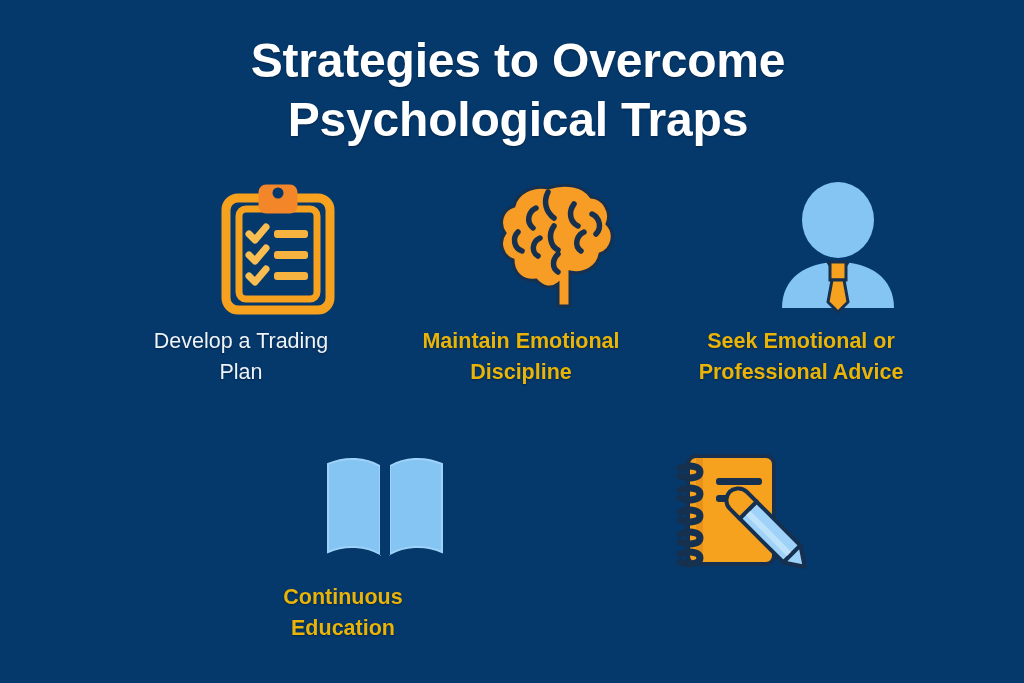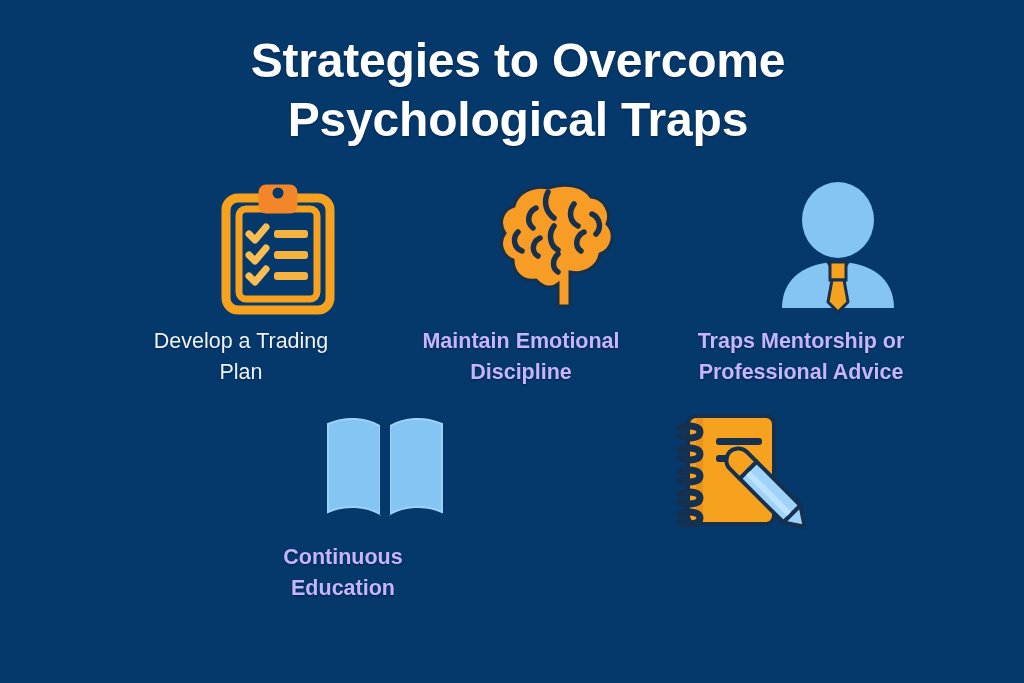--- a/index.html
+++ b/index.html
@@ -37,21 +37,21 @@
   .title-line { display: block; }
 
   
   .row {
     position: absolute;
     display: flex;
     justify-content: center;
     width: 100%;
   }
   .row-top { top: 176px; }
-  .row-bottom { top: 408px; gap: 44px; }
+  .row-bottom { top: 448px; gap: 44px; }
 
   .card {
     width: 232px;
     display: flex;
     flex-direction: column;
     align-items: flex-end;
     text-align: center;
   }
   .row-top .card { margin: 0 24px; }
   .row-bottom .card { margin: 0 40px; }
@@ -59,21 +59,21 @@
   .icon-wrap {
     height: 140px;
     display: flex;
     align-items: center;
     justify-content: center;
   }
   .row-bottom .icon-wrap { height: 124px; }
 
   .card-label {
     margin-top: 10px;
-    color: #c4b5fd;
+    color: #eab308;
     font-size: 21.5px;
     line-height: 1.46;
     font-weight: bold;
     text-shadow: 0 1px 2px rgba(0,0,0,0.35);
     max-width: 214px;
   }
   .card-label.light {
     font-weight: normal;
     color: #eef3f8;
   }
@@ -148,21 +148,21 @@
       <div class="icon-wrap">
         <svg width="140" height="140" viewBox="0 0 140 140" aria-hidden="true">
           <ellipse cx="70" cy="44" rx="36" ry="38" fill="#85c5f4"></ellipse>
           <path d="M14 132 C14 102 38 86 70 86 C102 86 126 102 126 132 Z" fill="#85c5f4"></path>
 
           <path d="M58 86 L70 104 L82 86 Z" fill="#16304f"></path>
           <rect x="62" y="86" width="16" height="18" fill="#f7a21e" stroke="#16304f" stroke-width="3"></rect>
           <path d="M64 104 L76 104 L80 126 L70 136 L60 126 Z" fill="#f7a21e" stroke="#16304f" stroke-width="3" stroke-linejoin="round"></path>
         </svg>
       </div>
-      <div class="card-label">Traps Mentorship or Professional Advice</div>
+      <div class="card-label">Seek Emotional or Professional Advice</div>
     </div>
 
   </div>
 
   <div class="row row-bottom">
 
     <div class="card">
       <div class="icon-wrap">
         <svg width="130" height="112" viewBox="0 0 130 112" aria-hidden="true">
 

